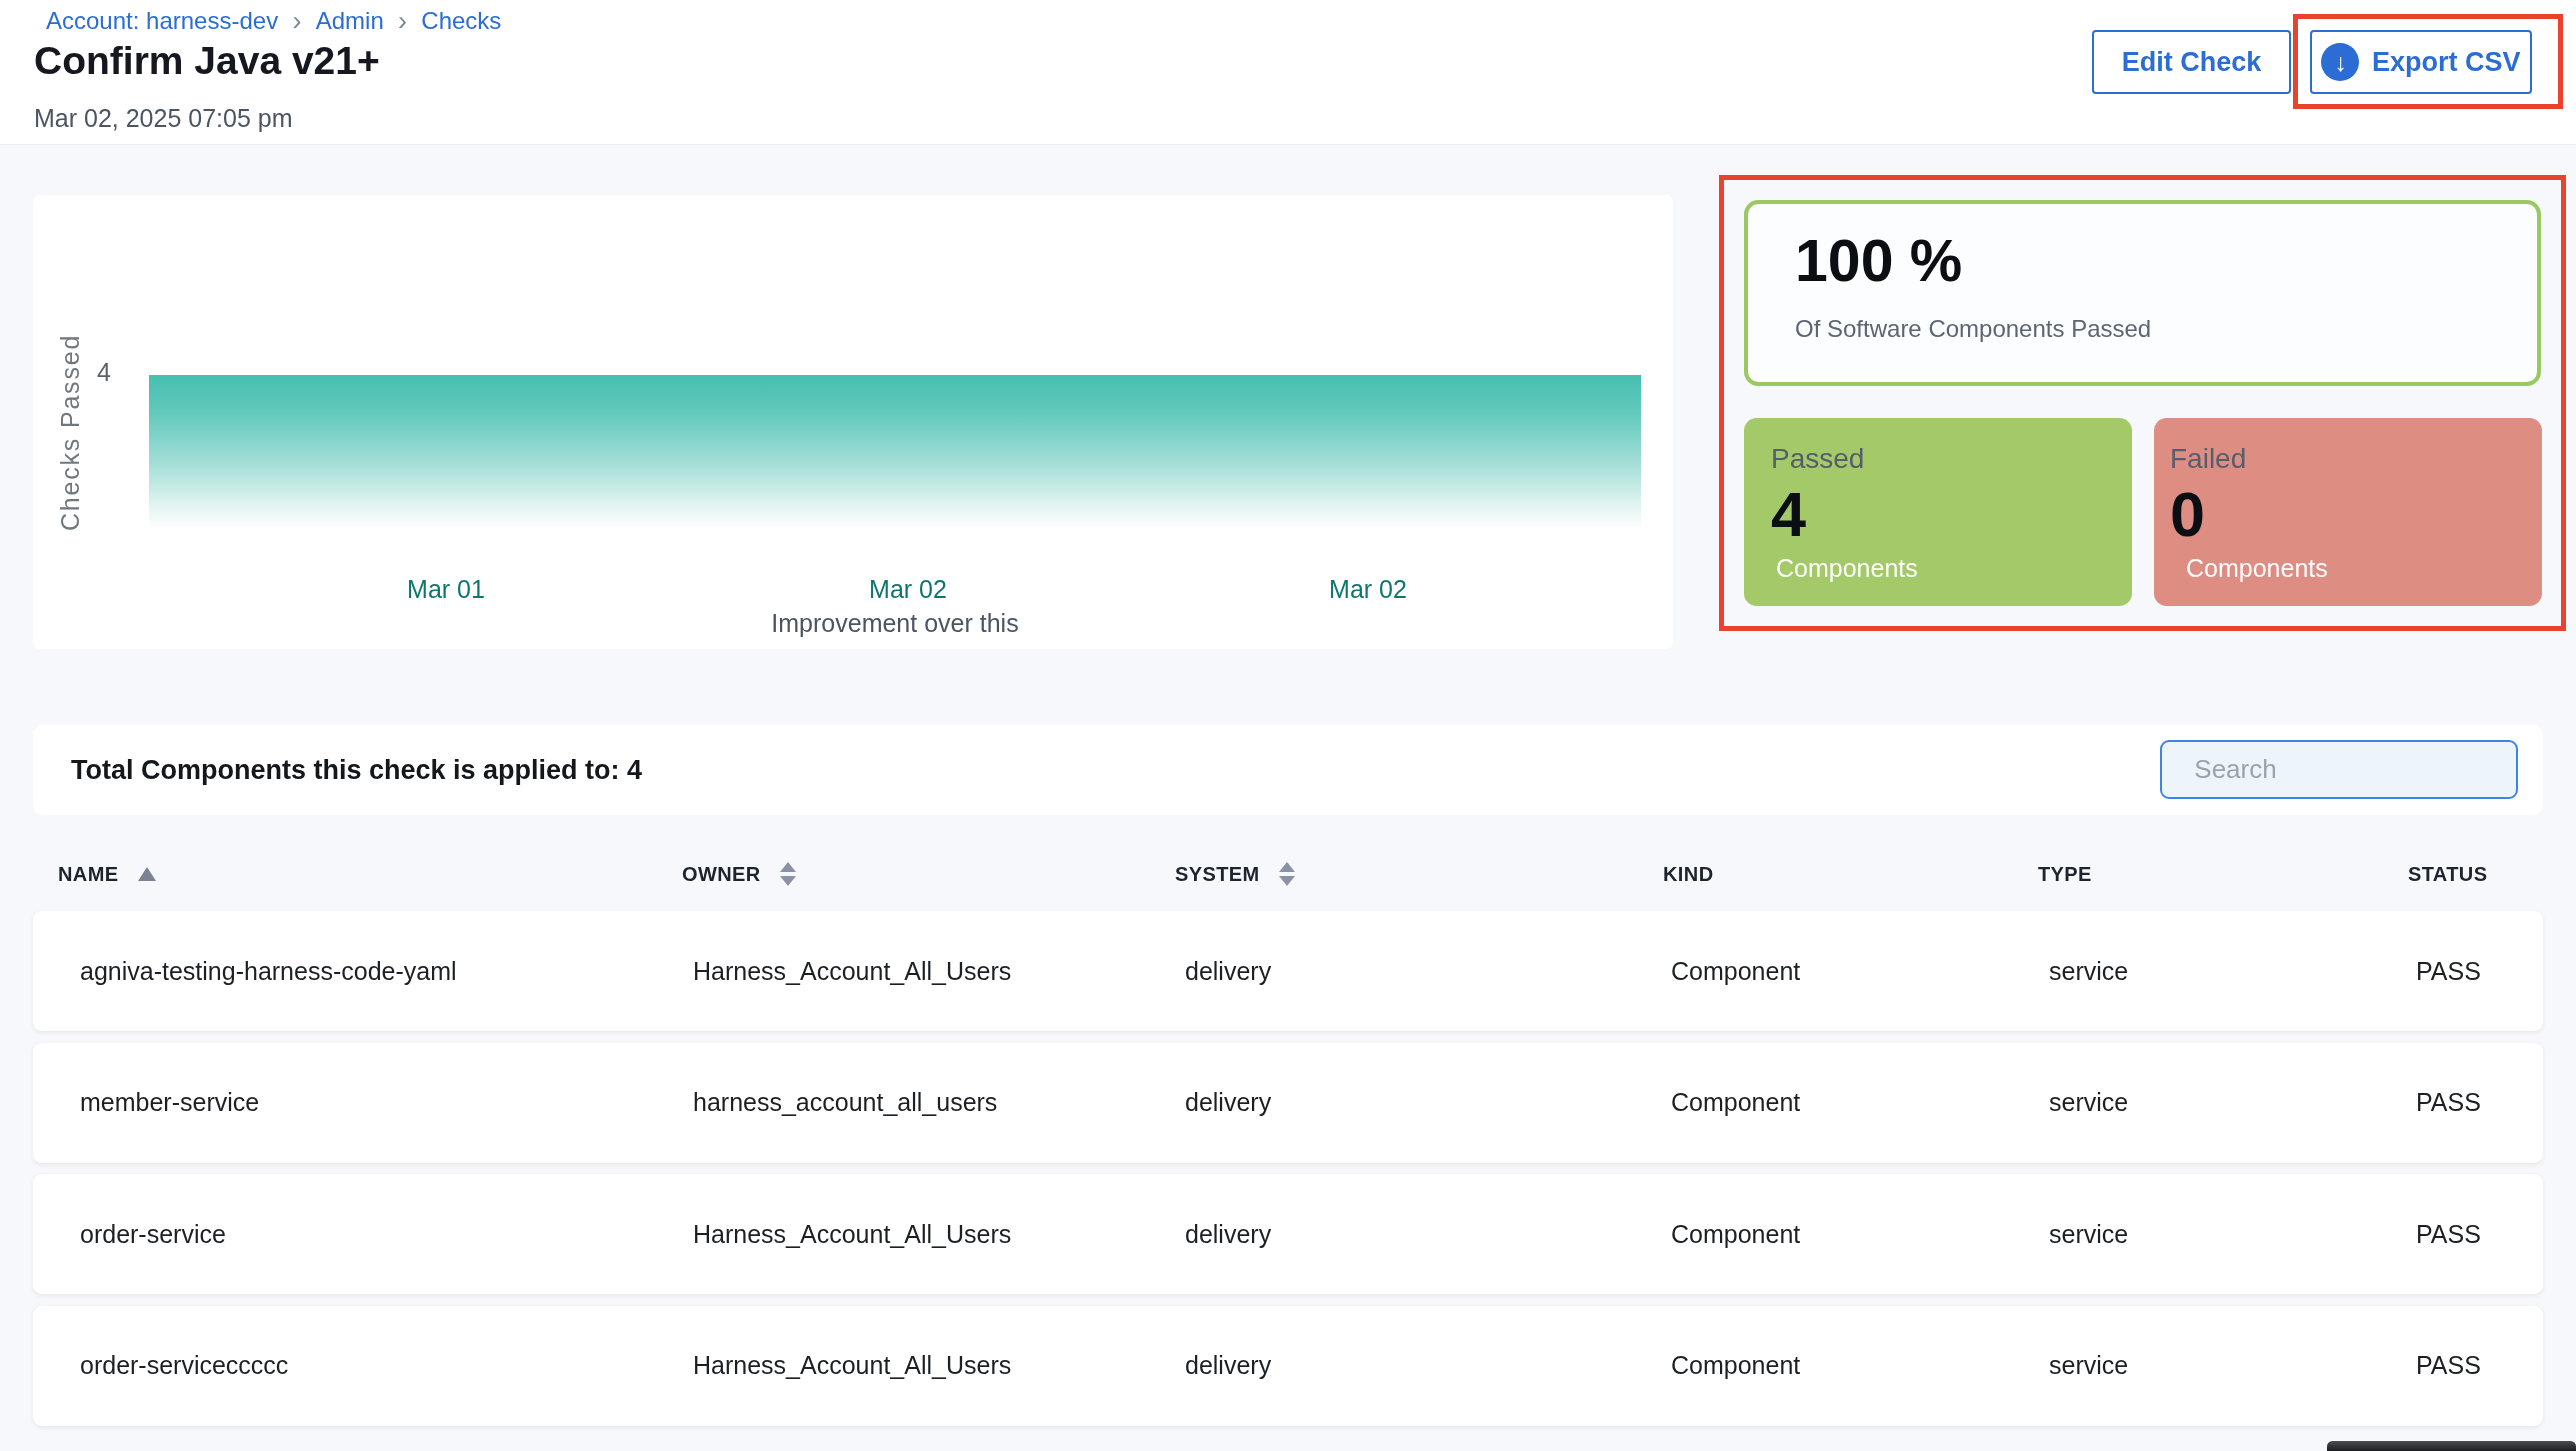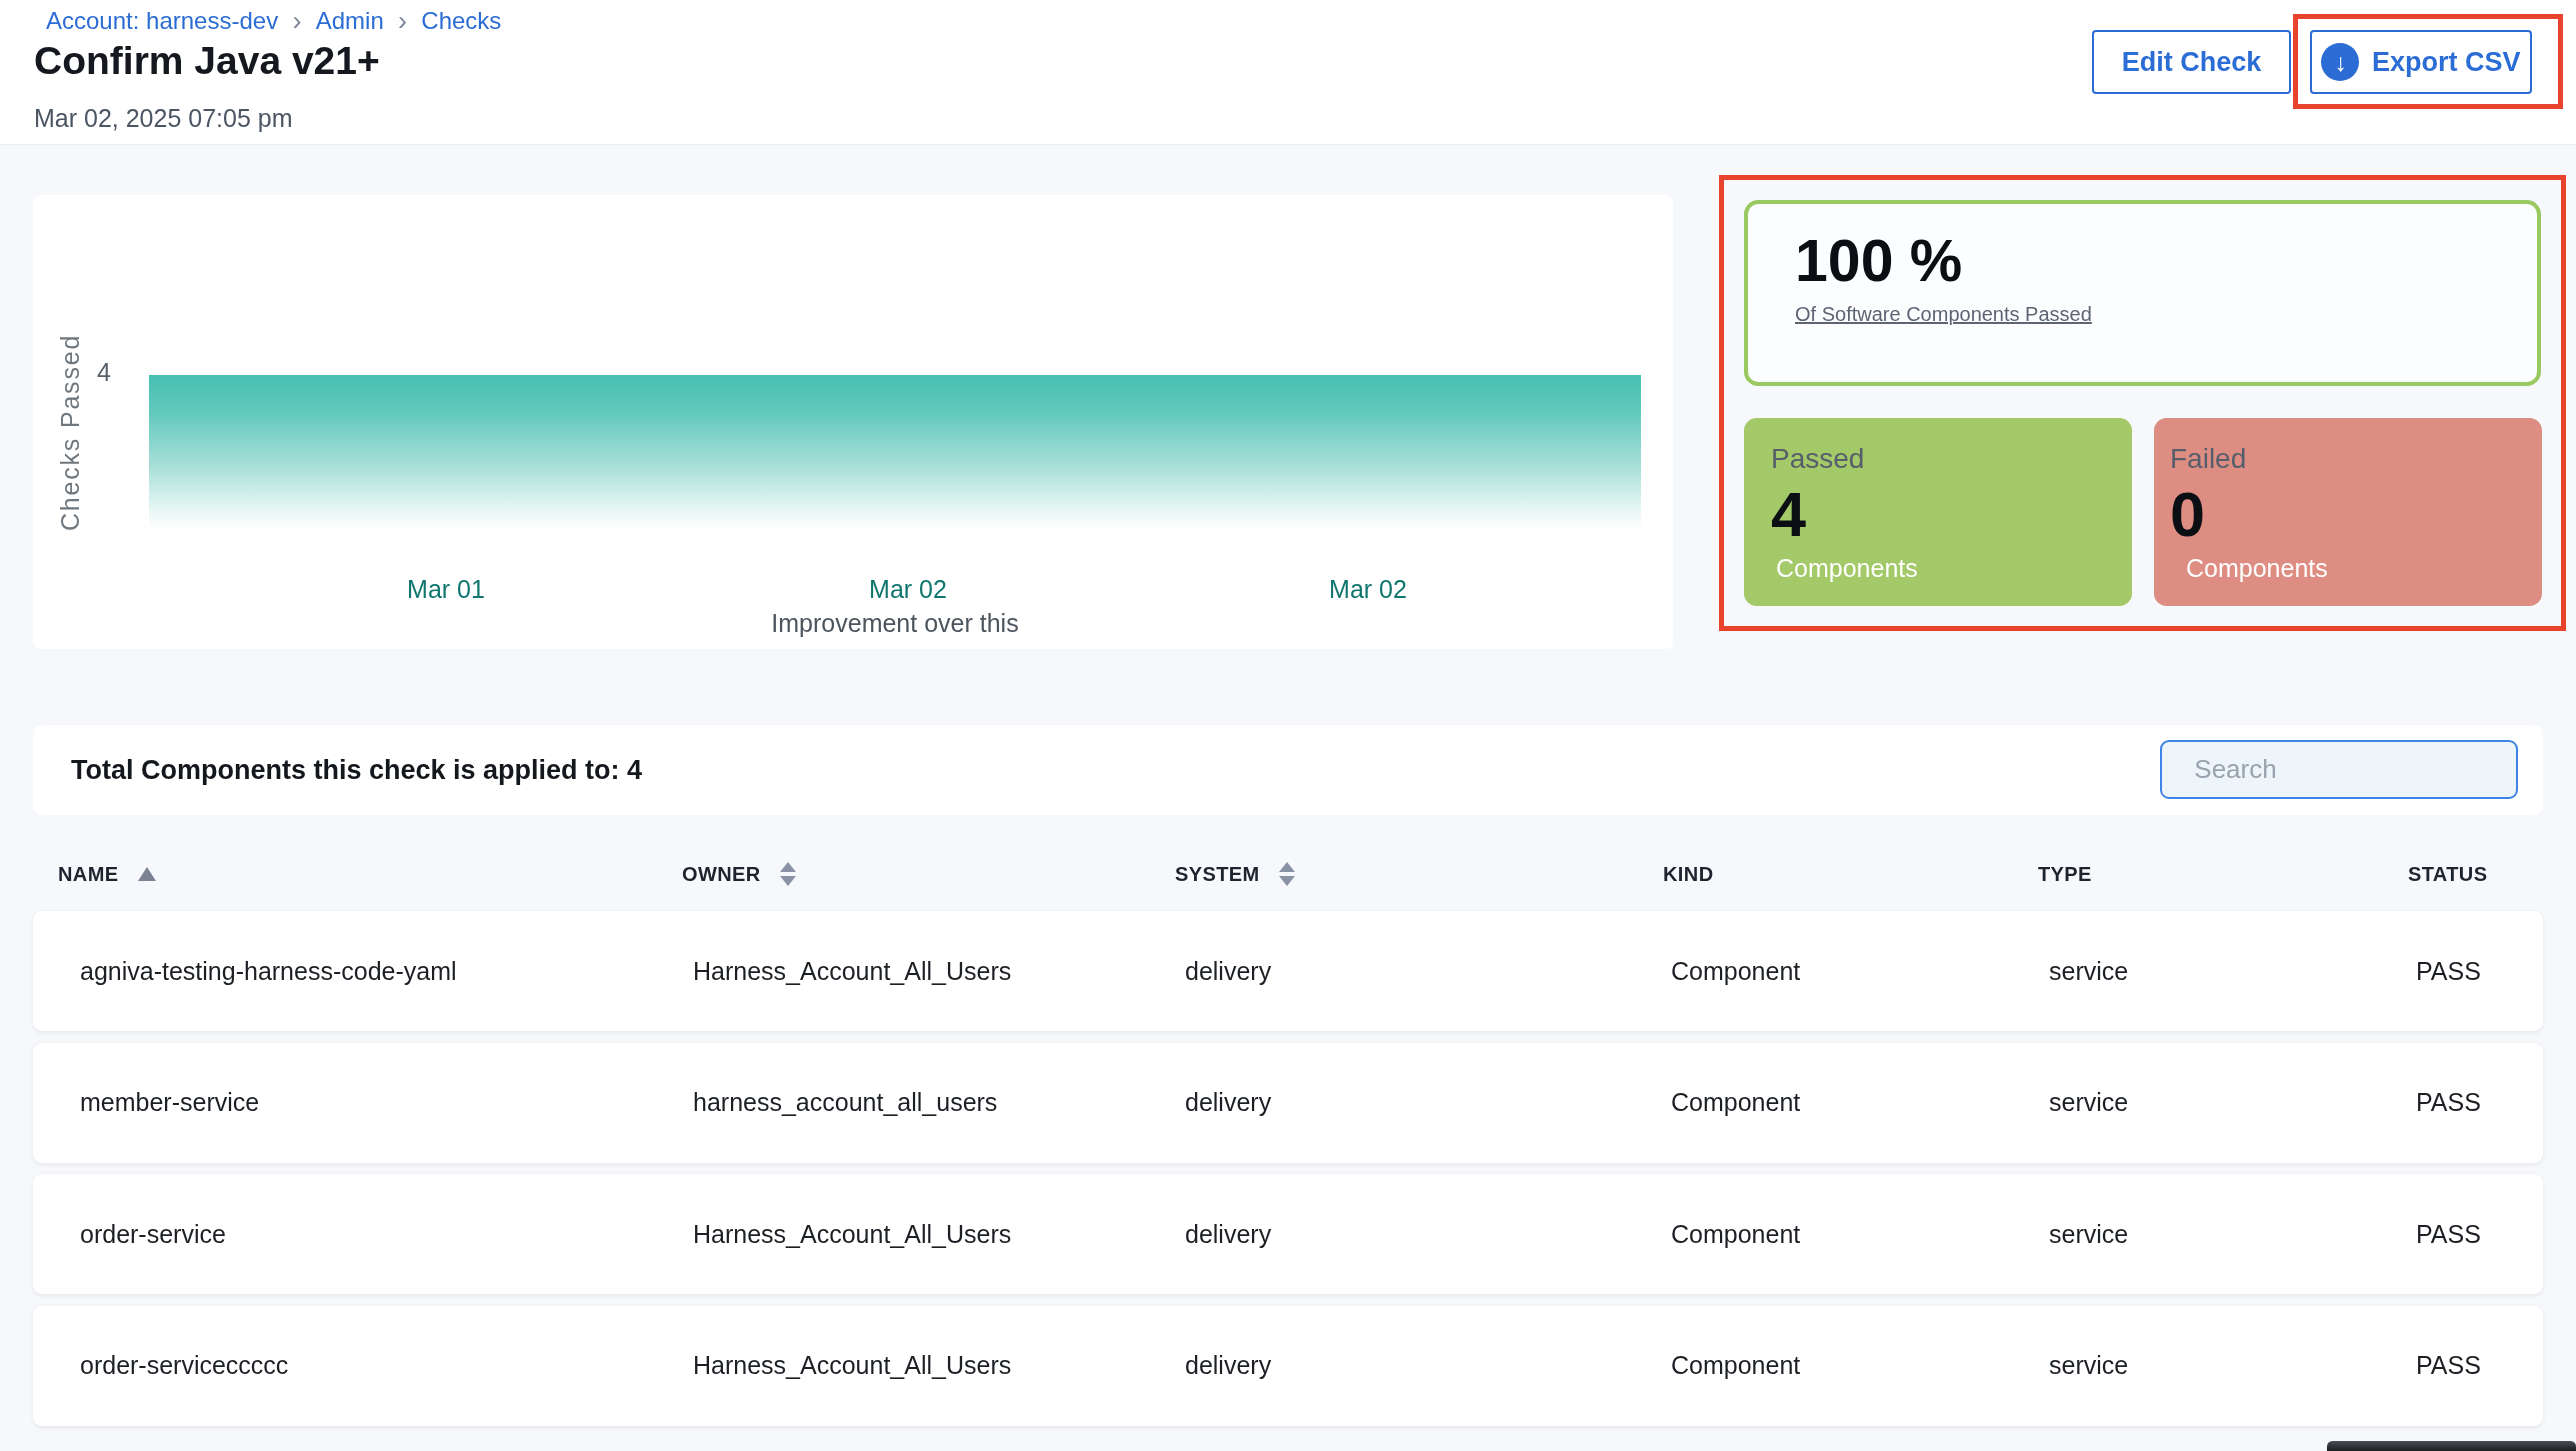--- a/index.html
+++ b/index.html
@@ -40,21 +40,21 @@
   .x-tick.t0 { left:413px; } .x-tick.t1 { left:875px; } .x-tick.t2 { left:1335px; }
   .x-axis-title { position:absolute; left:862px; top:414px; transform:translateX(-50%);
     font-size:25px; color:#4c545e; }
 
   
   .annot-stats { left:1719px; top:175px; width:847px; height:456px; }
   .stats-inner { position:absolute; left:1719px; top:175px; width:847px; height:456px; }
   .pct-card { position:absolute; left:25px; top:25px; width:797px; height:186px;
     background:#fcfdff; border:4.5px solid #9bc961; border-radius:14.3px; }
   .pct-value { position:absolute; left:47px; top:23px; font-size:59px; font-weight:bold; color:#0b0e12; }
-  .pct-label { position:absolute; left:47px; top:99px; font-size:20px; color:#5d6573;text-decoration:underline; }
+  .pct-label { position:absolute; left:47px; top:111px; font-size:24px; color:#5d6573; }
   .mini-card { position:absolute; top:243px; width:388px; height:188px; border-radius:12.5px; padding:25px 32px; }
   .mini-passed { left:25px; background:#a3c968;padding-left:27px; }
   .mini-failed { left:435px; background:#de8d83;padding-left:16px; }
   .mini-label { font-size:28px; color:#565e6b; }
   .mini-value { font-size:63px; font-weight:bold; color:#0b0e12; margin-top:3.6px; line-height:70px; }
   .mini-unit { position:absolute; left:32px; bottom:23px; font-size:25px; color:#ffffff; }
 
   
   .summary-bar { position:absolute; left:33px; top:725px; width:2510px; height:90px;
     background:#ffffff; border-radius:9px; }

